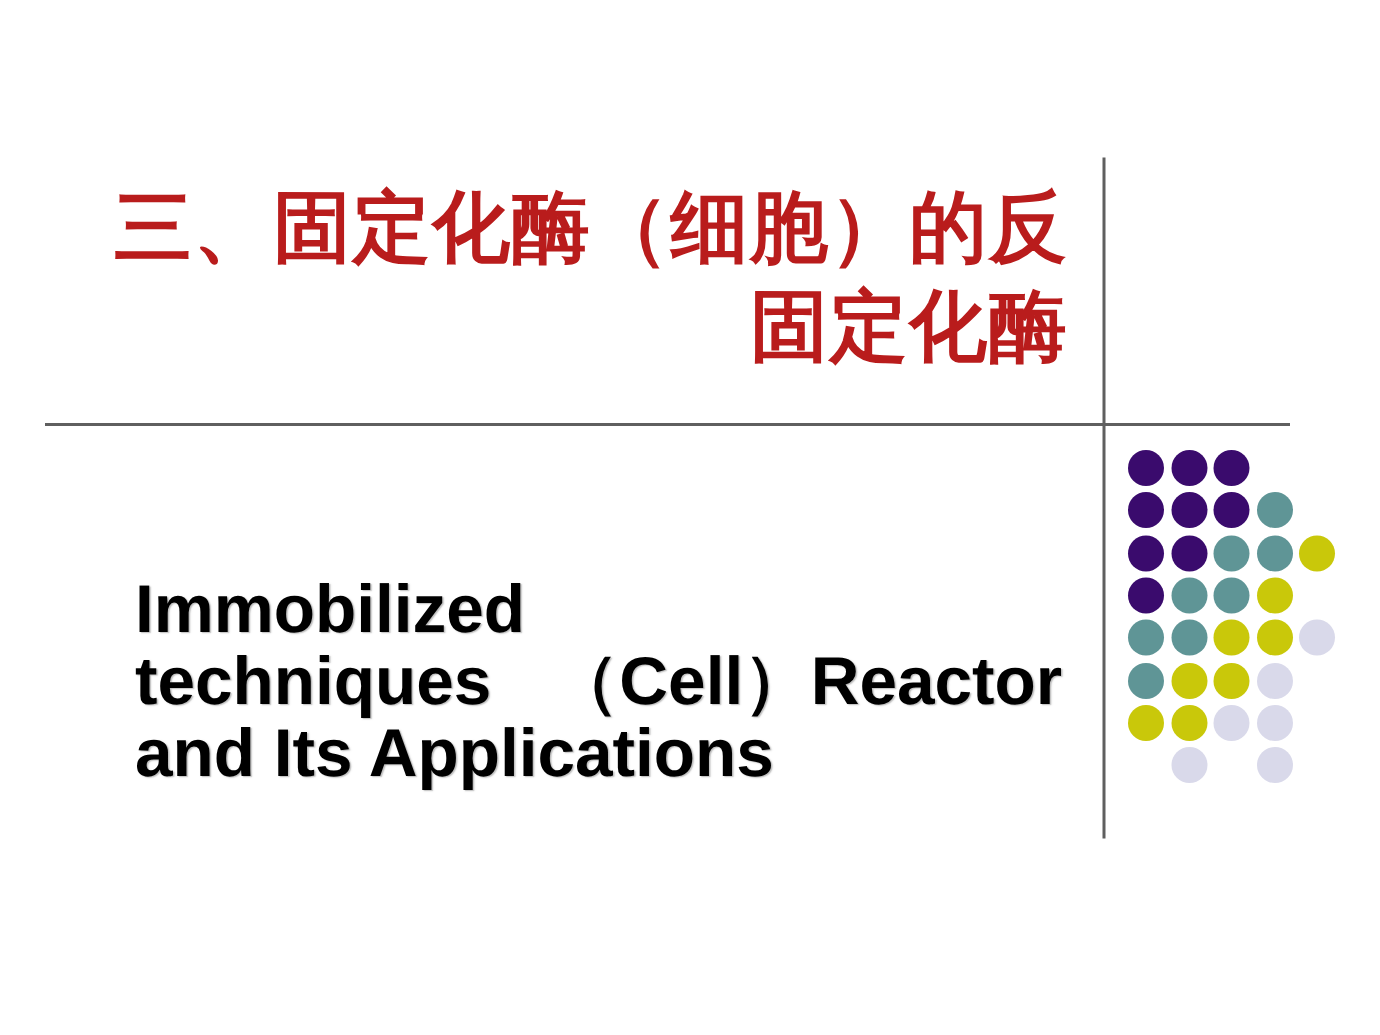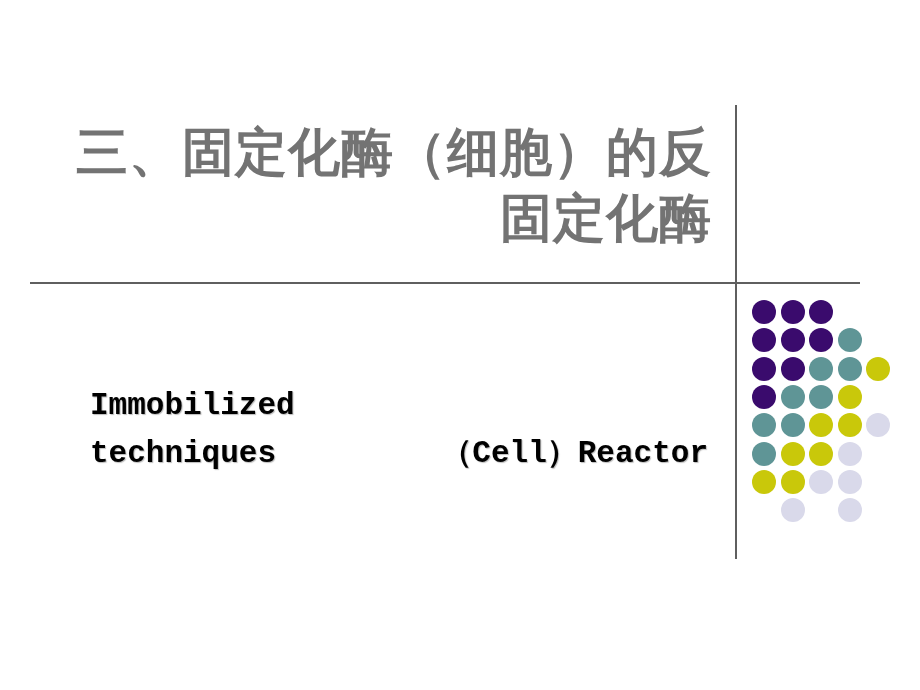--- a/index.html
+++ b/index.html
@@ -28,23 +28,23 @@
     line-height: 66px;
     letter-spacing: 1px;
     white-space: nowrap;
   }
   
   .subtitle-block {
     position: absolute;
     left: 90px;
     top: 382px;
     width: 618px;
-    font-family: Liberation Mono, monospace;
+    font-family: Liberation Sans, sans-serif;
     font-weight: bold;
-    font-size: 31px;
+    font-size: 45px;
     line-height: 48px;
     color: #000000;
     text-shadow: 1px 1px 1px rgba(120,120,120,0.5);
   }
   .jline {
     display: flex;
     justify-content: space-between;
     width: 100%;
   }
   
@@ -68,36 +68,37 @@
   .dot {
     position: absolute;
     border-radius: 50%;
   }
 </style>
 </head>
 <body>
 
 <div class="slide">
 
-  <div class="title-block" style="color: #737373;">
+  <div class="title-block" style="color: #b91c1c;">
     <div>三、固定化酶（细胞）的反</div>
     <div>固定化酶</div>
   </div>
 
   <div class="hline"></div>
   <div class="vline"></div>
 
   <div class="subtitle-block" style="color: rgb(0, 0, 0);">
     <div class="jline">
       <span>Immobilized</span>
     </div>
     <div class="jline">
       <span>techniques</span>
       <span>（Cell）Reactor</span>
     </div>
+    <div>and Its Applications</div>
   </div>
 
   <div>
       <div class="dot" style="left: 752px; top: 300px; width: 24px; height: 24px; background: rgb(58, 11, 109);"></div>
       <div class="dot" style="left: 780.5px; top: 300px; width: 24px; height: 24px; background: rgb(58, 11, 109);"></div>
       <div class="dot" style="left: 809px; top: 300px; width: 24px; height: 24px; background: rgb(58, 11, 109);"></div>
       <div class="dot" style="left: 752px; top: 328.3px; width: 24px; height: 24px; background: rgb(58, 11, 109);"></div>
       <div class="dot" style="left: 780.5px; top: 328.3px; width: 24px; height: 24px; background: rgb(58, 11, 109);"></div>
       <div class="dot" style="left: 809px; top: 328.3px; width: 24px; height: 24px; background: rgb(58, 11, 109);"></div>
       <div class="dot" style="left: 837.5px; top: 328.3px; width: 24px; height: 24px; background: rgb(95, 149, 150);"></div>

